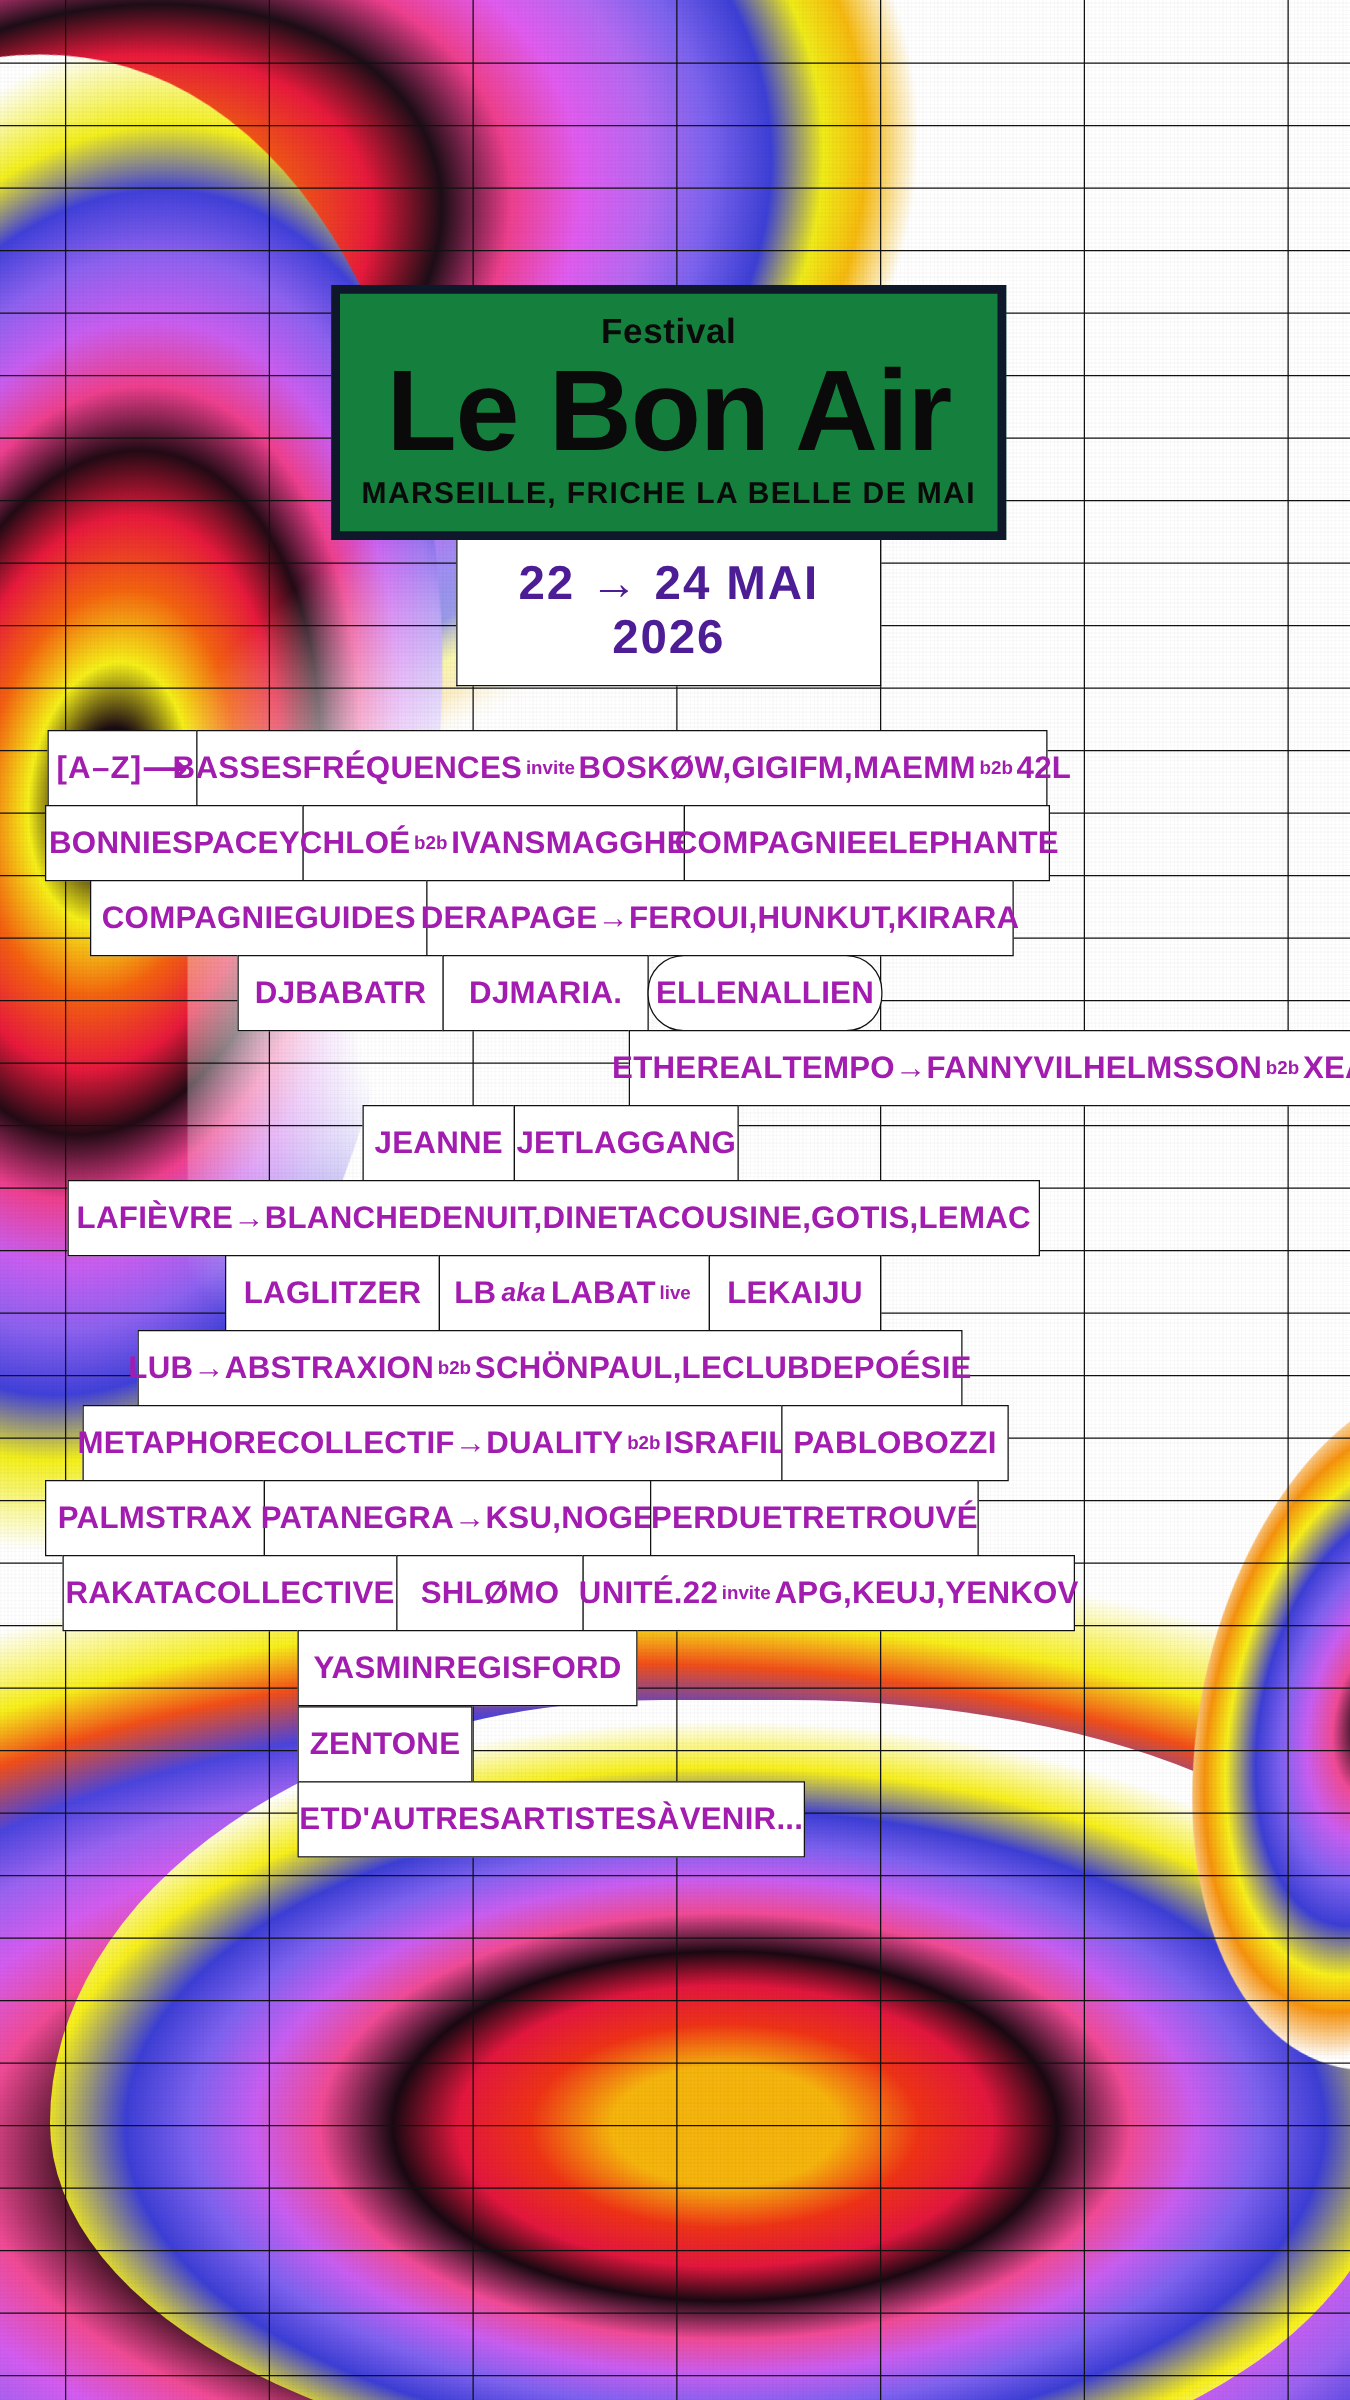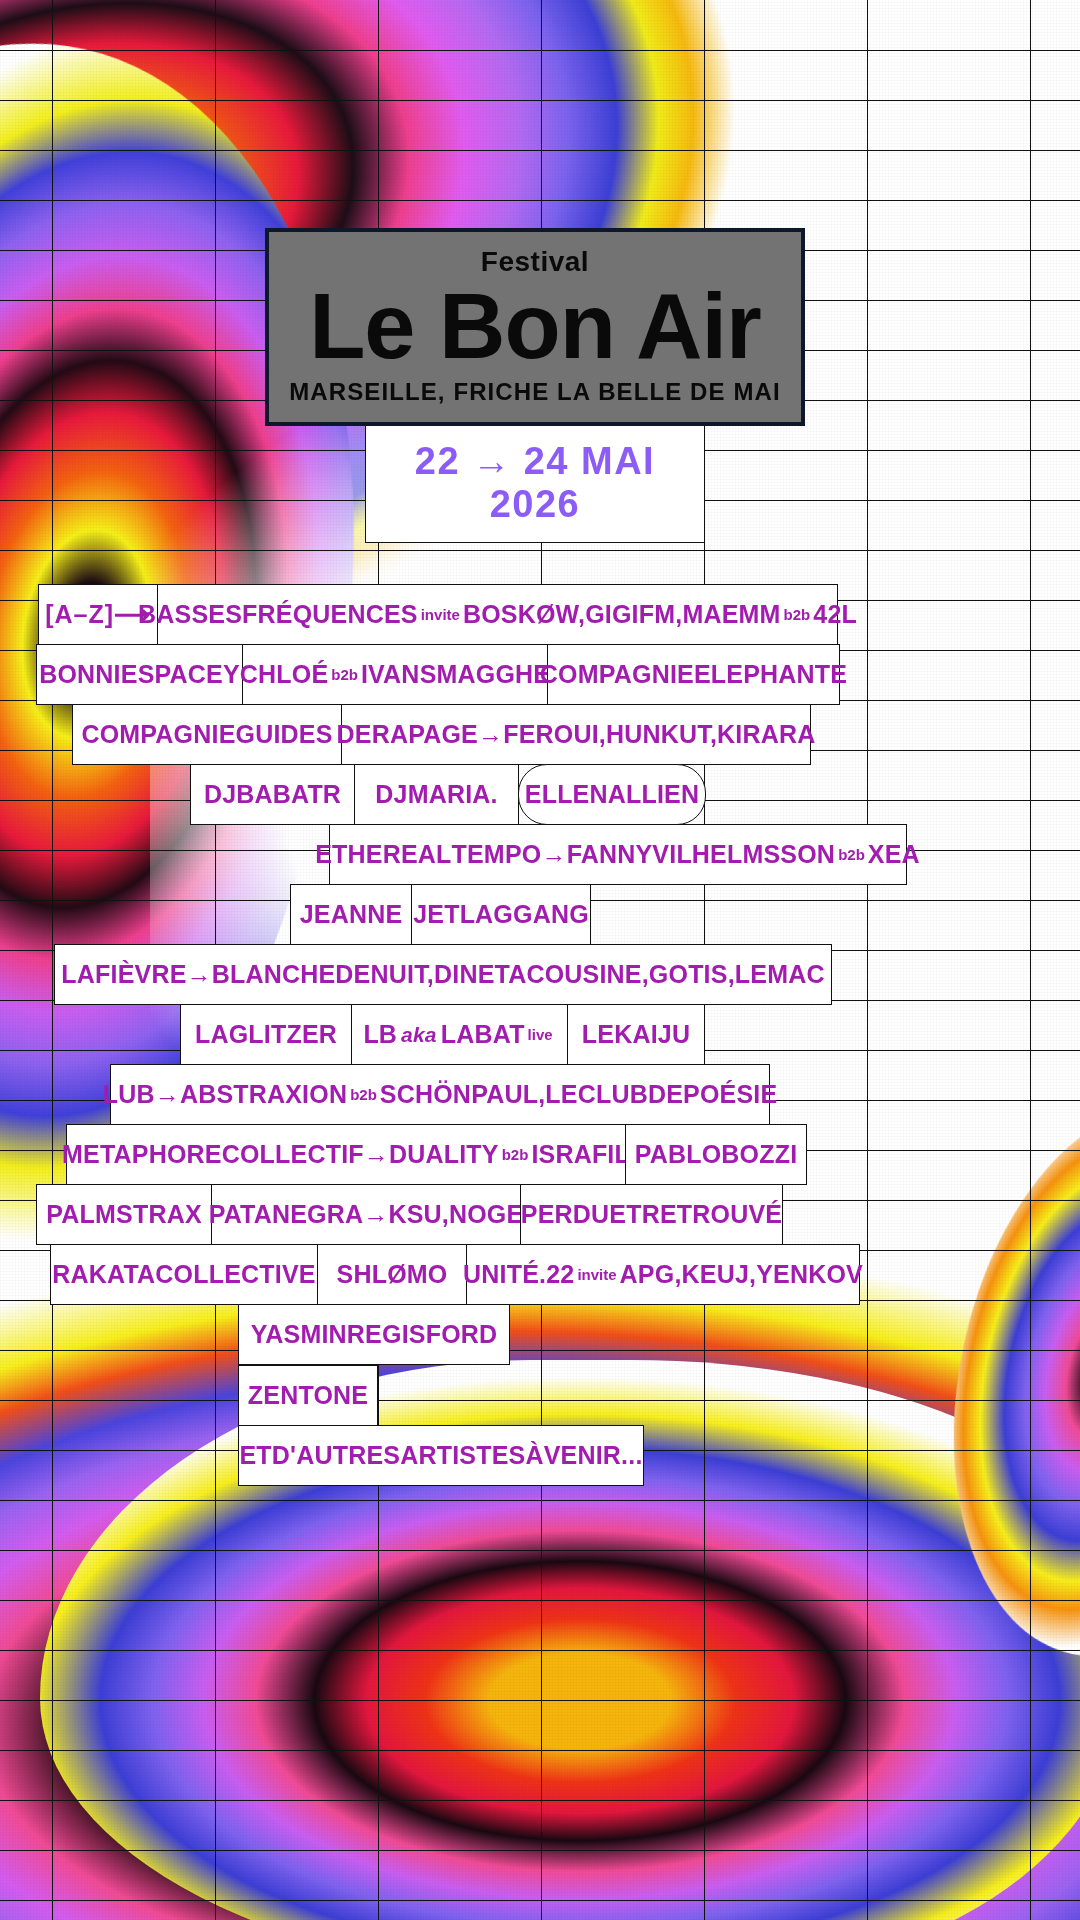--- a/index.html
+++ b/index.html
@@ -186,35 +186,35 @@
     padding: 2px 0 4px;
   }
   .h-sub {
     font-size: 24px;
     font-weight: 700;
     letter-spacing: 1.1px;
     color: #0a0a0a;
     padding-bottom: 16px;
   }
   .header-top-box {
-    border: 4px solid #0f172a;
-    background: #737373;
+    border: 7px solid #0f172a;
+    background: #15803d;
     padding: 0;
   }
   .h-dates {
     margin: 0 auto;
     width: 340px;
     border: 1px solid #111;
     border-top: none;
     background: #fff;
     font-size: 38px;
     font-weight: 800;
     letter-spacing: 1.5px;
     padding: 14px 0 16px;
-    color: #8b5cf6;
+    color: #4c1d95;
     box-sizing: border-box;
   }
 
   
   .lineup {
     position: absolute;
     left: 0;
     top: 585px;
     width: 1080px;
     z-index: 6;
@@ -390,21 +390,21 @@
         </div>
         <div class="cell" style="width: 165px;">
           <span>DJ</span> 
           <span>MARIA.</span>
         </div>
         <div class="cell" style="width: 188px; border-radius: 29px;">
           <span>ELLEN</span> 
           <span>ALLIEN</span>
         </div>
       </div>
-      <div class="row" style="padding-left: 154px; justify-content: center;">
+      <div class="row" style="padding-left: 154px; justify-content: flex-end;">
         <div class="cell" style="width: 578px;">
           <span>ETHEREAL</span> 
           <span>TEMPO</span> 
           <span>→</span> 
           <span>FANNY</span> 
           <span>VILHELMSSON</span> 
           <span class="small">b2b</span> 
           <span>XEA</span>
         </div>
       </div>

